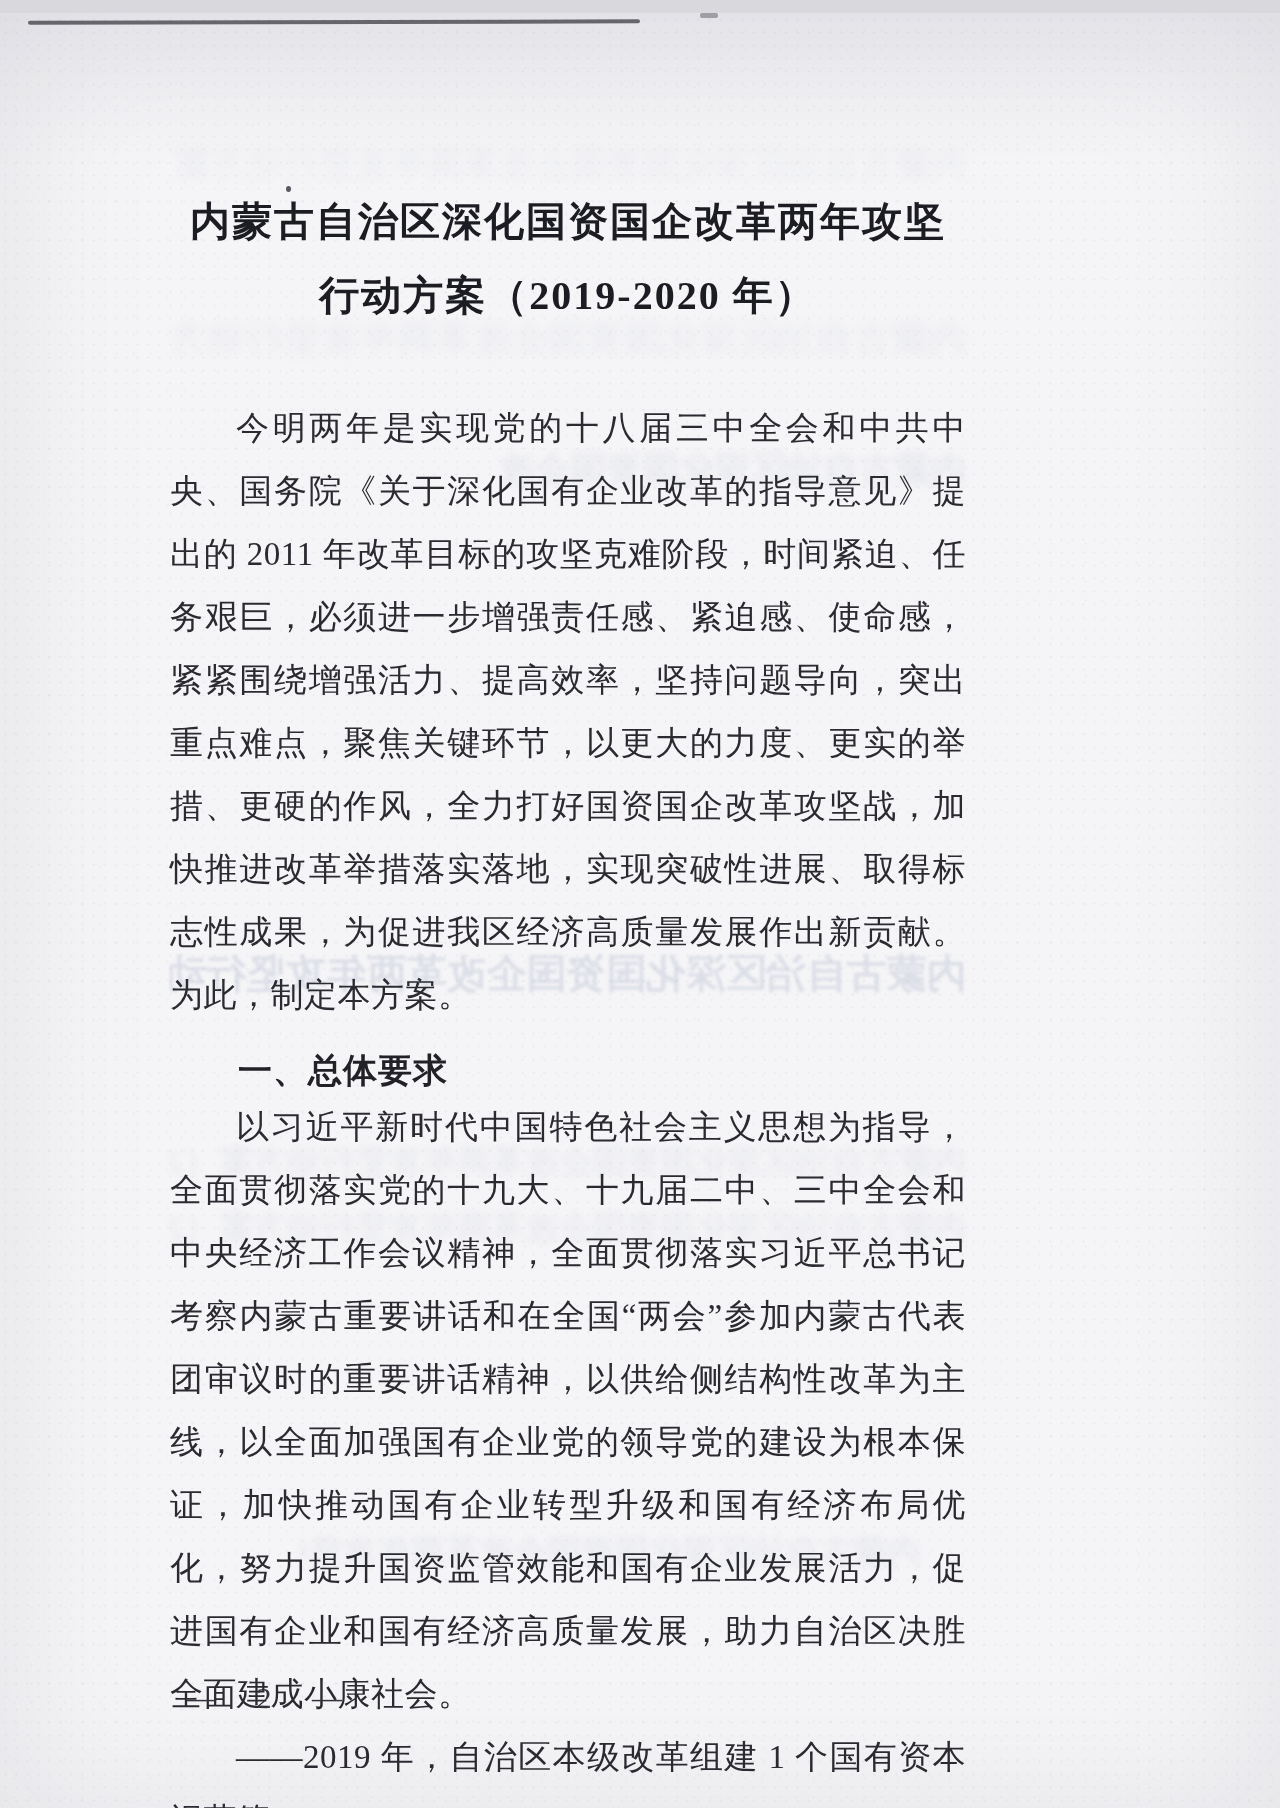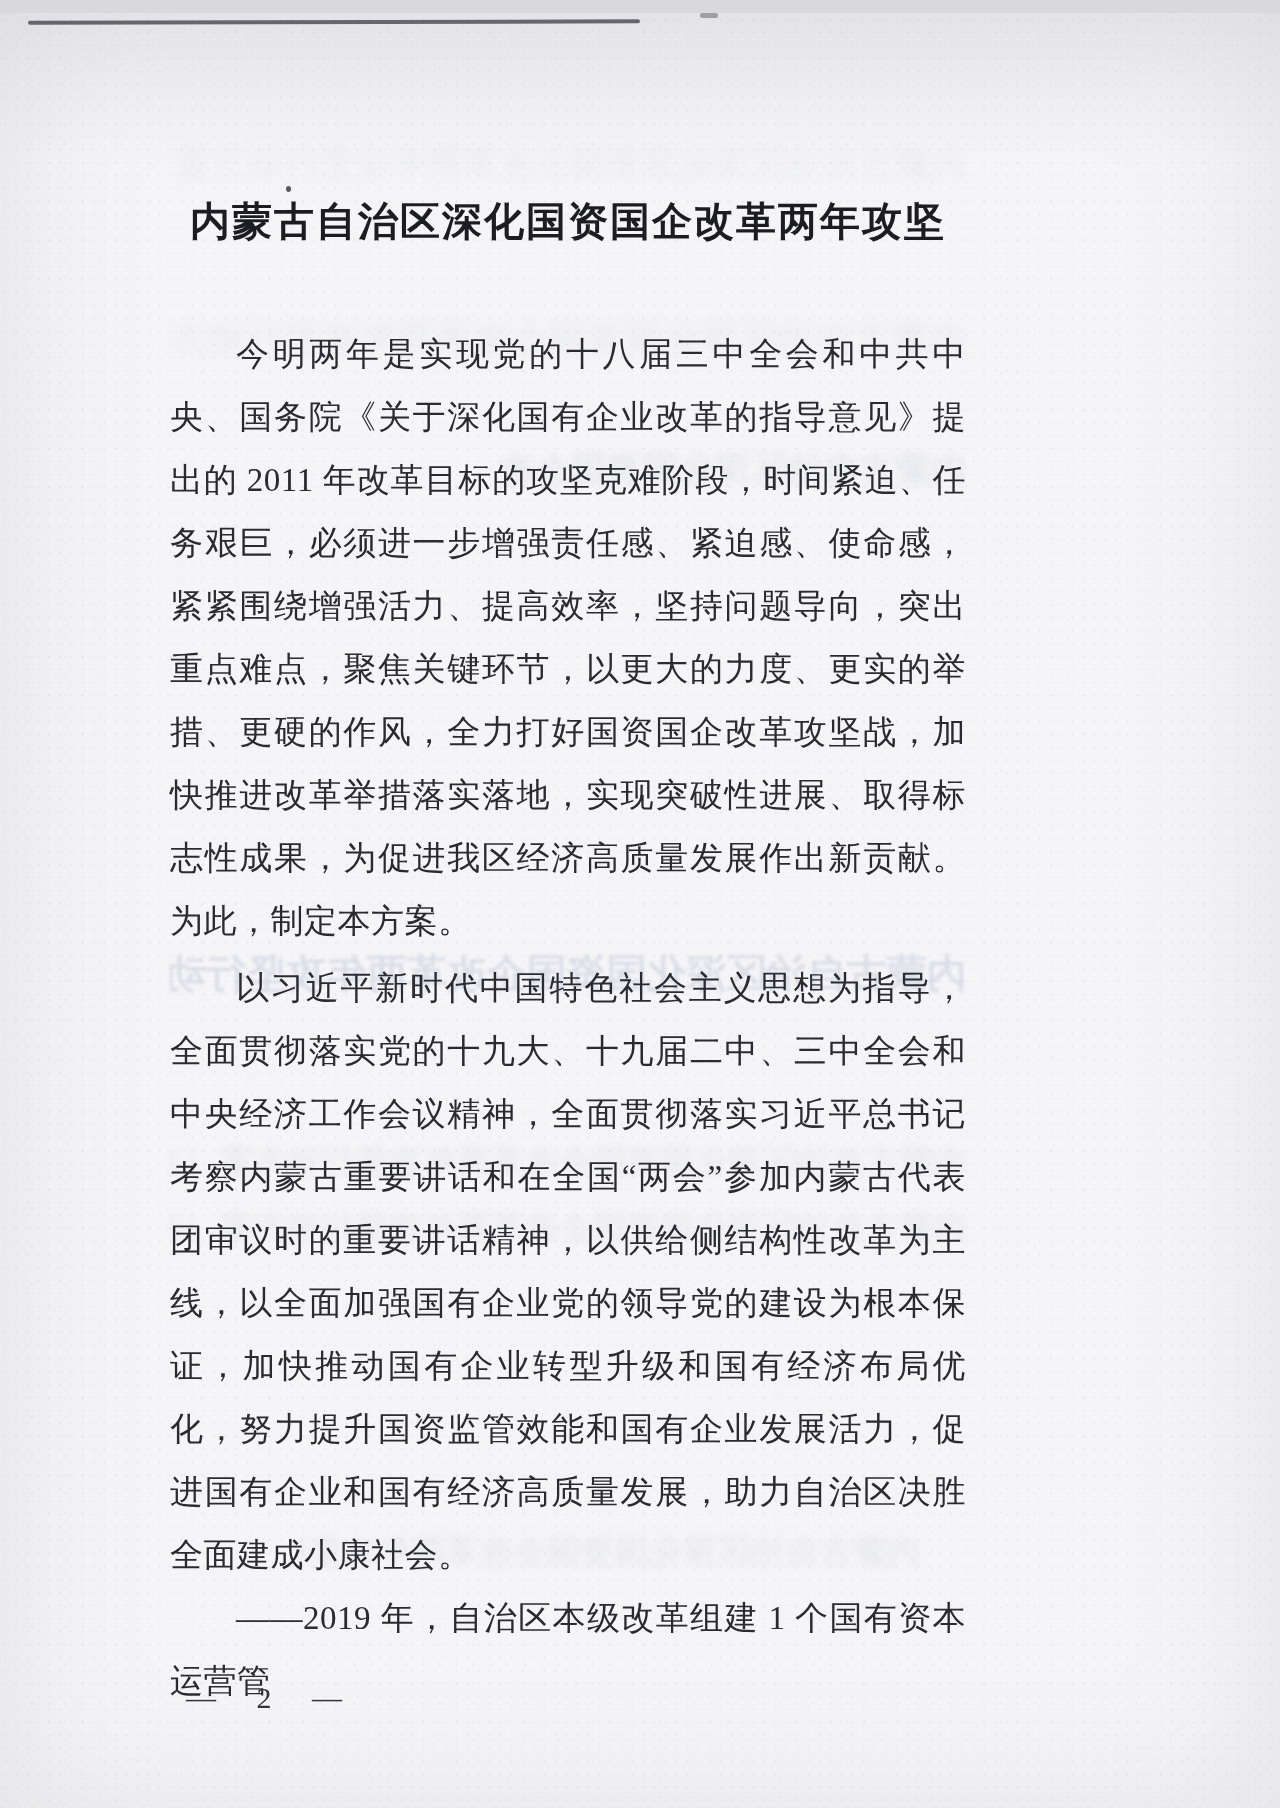--- a/index.html
+++ b/index.html
@@ -135,24 +135,26 @@
   <div class="bleed b2">内蒙古自治区深化国资国企改革两年攻坚行动方案（2019—2020年）</div>
   <div class="bleed b3">内蒙古自治区深化国资国企改革两年攻坚行动方案（2019—2020年）</div>
   <div class="bleed b4">内蒙古自治区深化国资国企改革两年攻坚行动方案（2019—2020年）</div>
   <div class="bleed b5">内蒙古自治区深化国资国企改革两年攻坚行动方案（2019—2020年）</div>
   <div class="bleed b6">内蒙古自治区深化国资国企改革两年攻坚行动方案（2019—2020年）</div>
   <div class="bleed b7">内蒙古自治区深化国资国企改革两年攻坚行动方案（2019—2020年）</div>
 
   <div class="content">
     <h1 class="title">
       <span class="t-line">内蒙古自治区深化国资国企改革两年攻坚</span>
+      <span class="t-line">行动方案（2019-2020 年）</span>
     </h1>
 
     <p class="body-p p-intro">今明两年是实现党的十八届三中全会和中共中央、国务院《关于深化国有企业改革的指导意见》提出的 2011 年改革目标的攻坚克难阶段，时间紧迫、任务艰巨，必须进一步增强责任感、紧迫感、使命感，紧紧围绕增强活力、提高效率，坚持问题导向，突出重点难点，聚焦关键环节，以更大的力度、更实的举措、更硬的作风，全力打好国资国企改革攻坚战，加快推进改革举措落实落地，实现突破性进展、取得标志性成果，为促进我区经济高质量发展作出新贡献。为此，制定本方案。</p>
 
+    <h2 class="sec-heading">一、总体要求</h2>
 
     <p class="body-p p-overall">以习近平新时代中国特色社会主义思想为指导，全面贯彻落实党的十九大、十九届二中、三中全会和中央经济工作会议精神，全面贯彻落实习近平总书记考察内蒙古重要讲话和在全国“两会”参加内蒙古代表团审议时的重要讲话精神，以供给侧结构性改革为主线，以全面加强国有企业党的领导党的建设为根本保证，加快推动国有企业转型升级和国有经济布局优化，努力提升国资监管效能和国有企业发展活力，促进国有企业和国有经济高质量发展，助力自治区决胜全面建成小康社会。</p>
 
     <p class="body-p p-dash">——2019 年，自治区本级改革组建 1 个国有资本运营管</p>
   </div>
 
   <div class="footer-page-num">— 2 —</div>
 
 </div>
 

